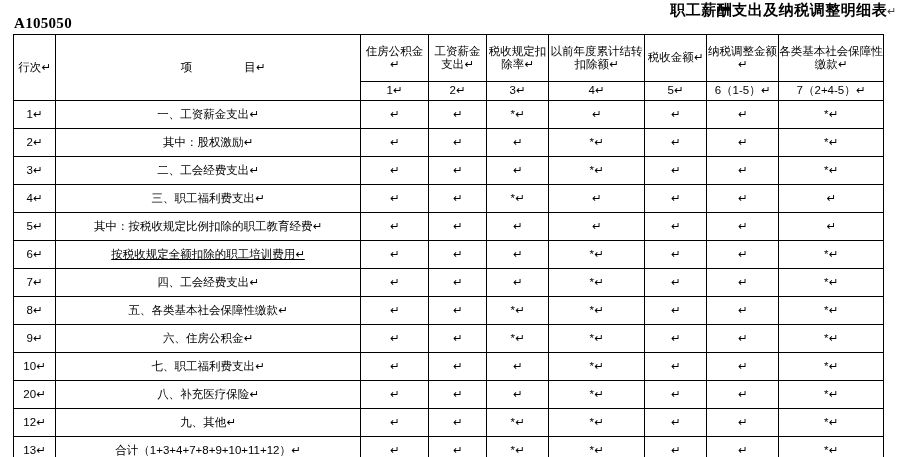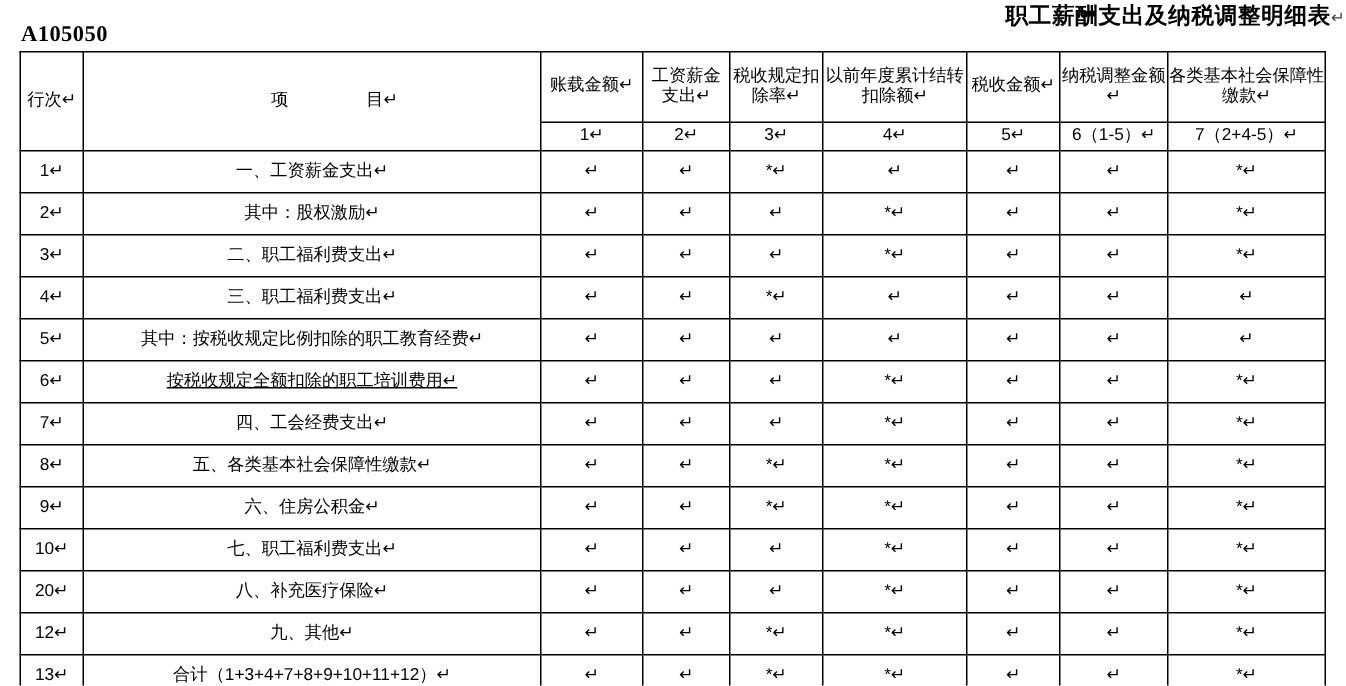--- a/index.html
+++ b/index.html
@@ -132,21 +132,21 @@
     </colgroup>
     <tbody>
       <tr>
         <td class="head" rowspan="2">行次↵</td>
         <td class="head" rowspan="2">
           <div class="hdr-item-inner">
             <span>项</span>
             <span>目↵</span>
           </div>
         </td>
-        <td class="head">账载金额↵</td>
+        <td class="head">住房公积金↵</td>
         <td class="head">工资薪金支出↵</td>
         <td class="head">税收规定扣除率↵</td>
         <td class="head">以前年度累计结转扣除额↵</td>
         <td class="head">税收金额↵</td>
         <td class="head">纳税调整金额↵</td>
         <td class="head">各类基本社会保障性缴款↵</td>
       </tr>
       <tr>
         <td class="head-num">1↵</td>
         <td class="head-num">2↵</td>
@@ -176,21 +176,21 @@
         <td class="cell">↵</td>
         <td class="cell">↵</td>
         <td class="cell">*↵</td>
         <td class="cell">↵</td>
         <td class="cell">↵</td>
         <td class="cell">*↵</td>
       </tr>
 
       <tr>
         <td class="rowno">3↵</td>
-        <td class="item">二、职工福利费支出↵</td>
+        <td class="item">二、工会经费支出↵</td>
         <td class="cell">↵</td>
         <td class="cell">↵</td>
         <td class="cell">↵</td>
         <td class="cell">*↵</td>
         <td class="cell">↵</td>
         <td class="cell">↵</td>
         <td class="cell">*↵</td>
       </tr>
 
       <tr>

